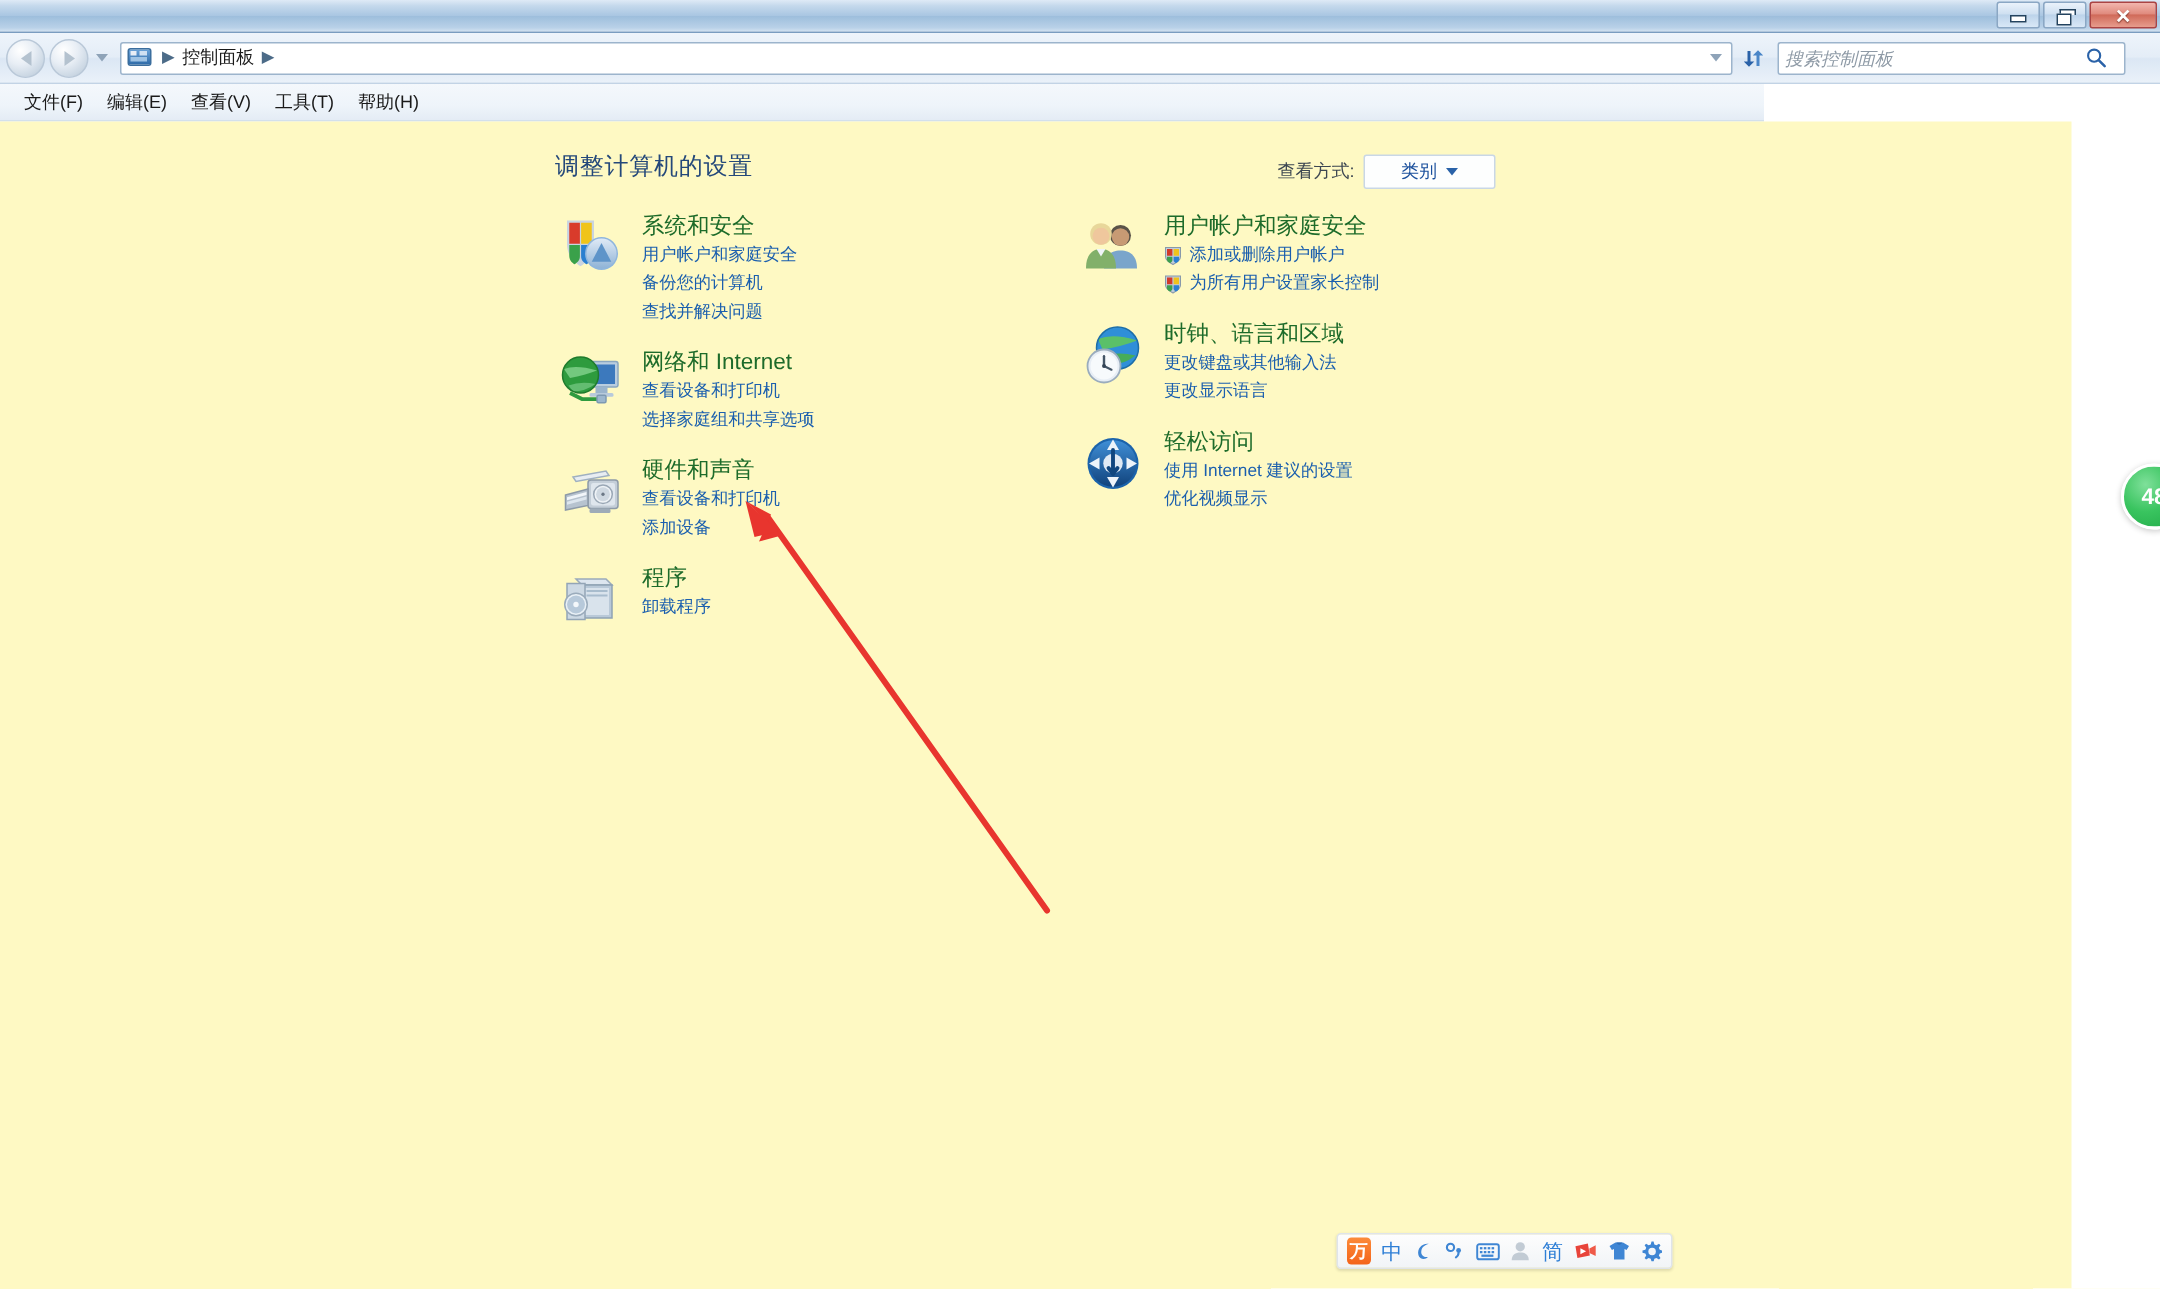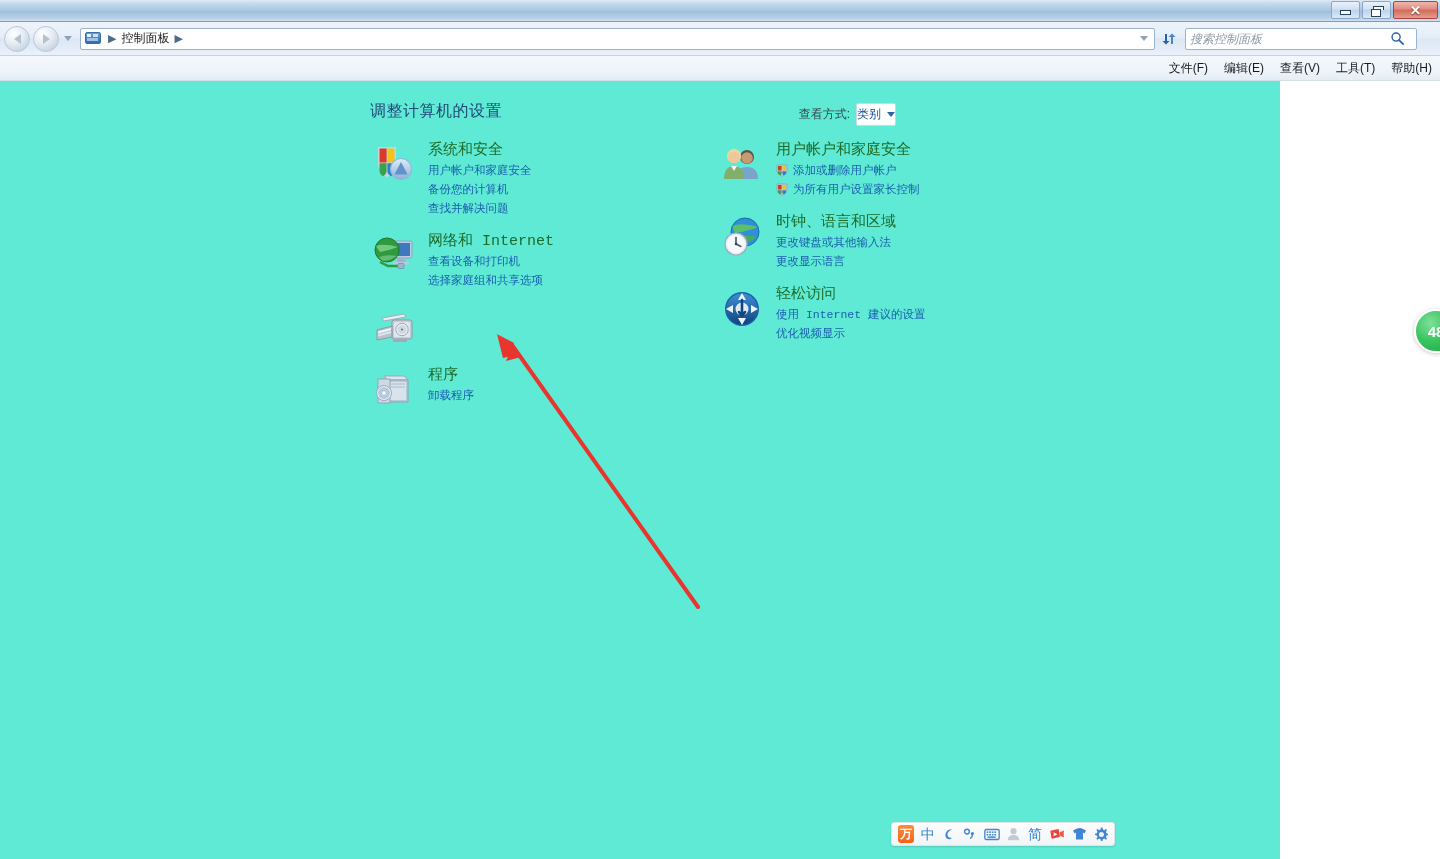--- a/index.html
+++ b/index.html
@@ -115,68 +115,68 @@
   }
   .searchbox input {
     border: none; outline: none; width: 200px; font-size: 12px;
     color: #333; font-family: "Liberation Sans", sans-serif;
     font-style: italic;
   }
   .searchbox input::placeholder { color: #8e9aa6; font-style: italic; }
 
   
   .menubar {
-    position: absolute; left: 0; top: 56px; width: 1440px; height: 25px;
+    position: absolute; left: 0; top: 56px; width: 1176px; height: 25px;
     background: linear-gradient(to bottom, #f4f8fc 0%, #eef4fa 60%, #e4ecf5 100%);
     border-bottom: 1px solid #d3e0ec;
-    display: flex; align-items: center; padding-left: 8px; justify-content: flex-end;
+    display: flex; align-items: center; padding-left: 8px;
   }
   .menuitem {
     font-size: 12px; color: #1a1a1a; padding: 3px 8px; cursor: default;
   }
 
   
   .pagebody {
-    position: absolute; left: 0; top: 81px; width: 1280px; height: 778px;
-    background: #5eead4;
+    position: absolute; left: 0; top: 81px; width: 1381px; height: 778px;
+    background: #fef9c3;
   }
   .page-title {
     position: absolute; left: 370px; top: 20px;
     font-size: 16px; color: #24487a; letter-spacing: .5px;
   }
   .viewby {
     position: absolute; right: 384px; top: 22px;
     display: flex; align-items: center; font-size: 12px; color: #3c4651;
   }
   .viewby .lbl { margin-right: 6px; text-align: right; }
   .viewby .sel {
     display: flex; align-items: center; gap: 6px;
     border: 1px solid #c9d7e6; border-radius: 2px;
-    padding: 2px 0; background: #fdfefe; color: #1a4f9c;
+    padding: 2px 24px; background: #fdfefe; color: #1a4f9c;
   }
   .caret {
     width: 0; height: 0; border-left: 4px solid transparent;
     border-right: 4px solid transparent; border-top: 5px solid #2a62a8;
   }
 
   .columns {
     position: absolute; left: 0; top: 60px; width: 1440px;
   }
   .col { position: absolute; width: 330px; }
   .col.left { left: 370px; }
   .col.right { left: 718px; }
 
   .cat {
     display: flex; margin-bottom: 14px;
   }
   .cat .icon {
     width: 48px; height: 48px; flex: 0 0 48px; margin-right: 10px;
     position: relative;
   }
-  .cat .txt { padding-top: 0px; font-family: Liberation Mono, monospace; }
+  .cat .txt { padding-top: 0px; }
   .cat .ctitle {
     font-size: 15px; color: #1d6b2a; line-height: 20px;
     text-decoration: none; display: inline-block;
   }
   .cat .clink {
     font-size: 11.5px; color: #1b5fae; line-height: 19px; display: block;
     text-decoration: none;
   }
   .cat .clink.with-shield { padding-left: 17px; position: relative; }
   .mini-shield {
@@ -357,20 +357,25 @@
               <rect x="22" y="16" width="20" height="19" rx="2" fill="#c4ced8" stroke="#8d9aa8"></rect>
               <rect x="24" y="18" width="16" height="15" rx="1.5" fill="#dfe6ed"></rect>
               <circle cx="32" cy="25.5" r="6.2" fill="#eef2f6" stroke="#9aa7b5"></circle>
               <circle cx="32" cy="25.5" r="4.6" fill="#cfd8e1"></circle>
               <circle cx="32" cy="25.5" r="1.1" fill="#6b7785"></circle>
               <path d="M7 26 L22 22 L22 33 L7 36 Z" fill="#b7c3cf" stroke="#8d9aa8"></path>
               <path d="M8 27.5 L21 24 L21 26 L8 29.5 Z" fill="#f2f6fa"></path>
               <path d="M8 30.5 L21 27 L21 29 L8 32.5 Z" fill="#dde6ee"></path>
               <rect x="23" y="35" width="14" height="3" rx="1" fill="#9eabb8"></rect>
             </svg>
+          </div>
+          <div class="txt">
+            <a class="ctitle" href="#">硬件和声音</a>
+            <a class="clink" href="#">查看设备和打印机</a>
+            <a class="clink" href="#">添加设备</a>
           </div>
         </div>
 
         <div class="cat" style="margin-top:10px">
           <div class="icon">
             <svg width="48" height="48" viewBox="0 0 48 48">
               <path d="M14 10 L34 10 L38 14 L18 14 Z" fill="#dde6ef" stroke="#9aabbb"></path>
               <rect x="18" y="14" width="20" height="22" fill="#b9c9d8" stroke="#8fa2b4"></rect>
               <rect x="20" y="16" width="16" height="18" fill="#d9e3ec"></rect>
               <rect x="8" y="13" width="12" height="24" fill="#cdd9e4" stroke="#93a5b6"></rect>

